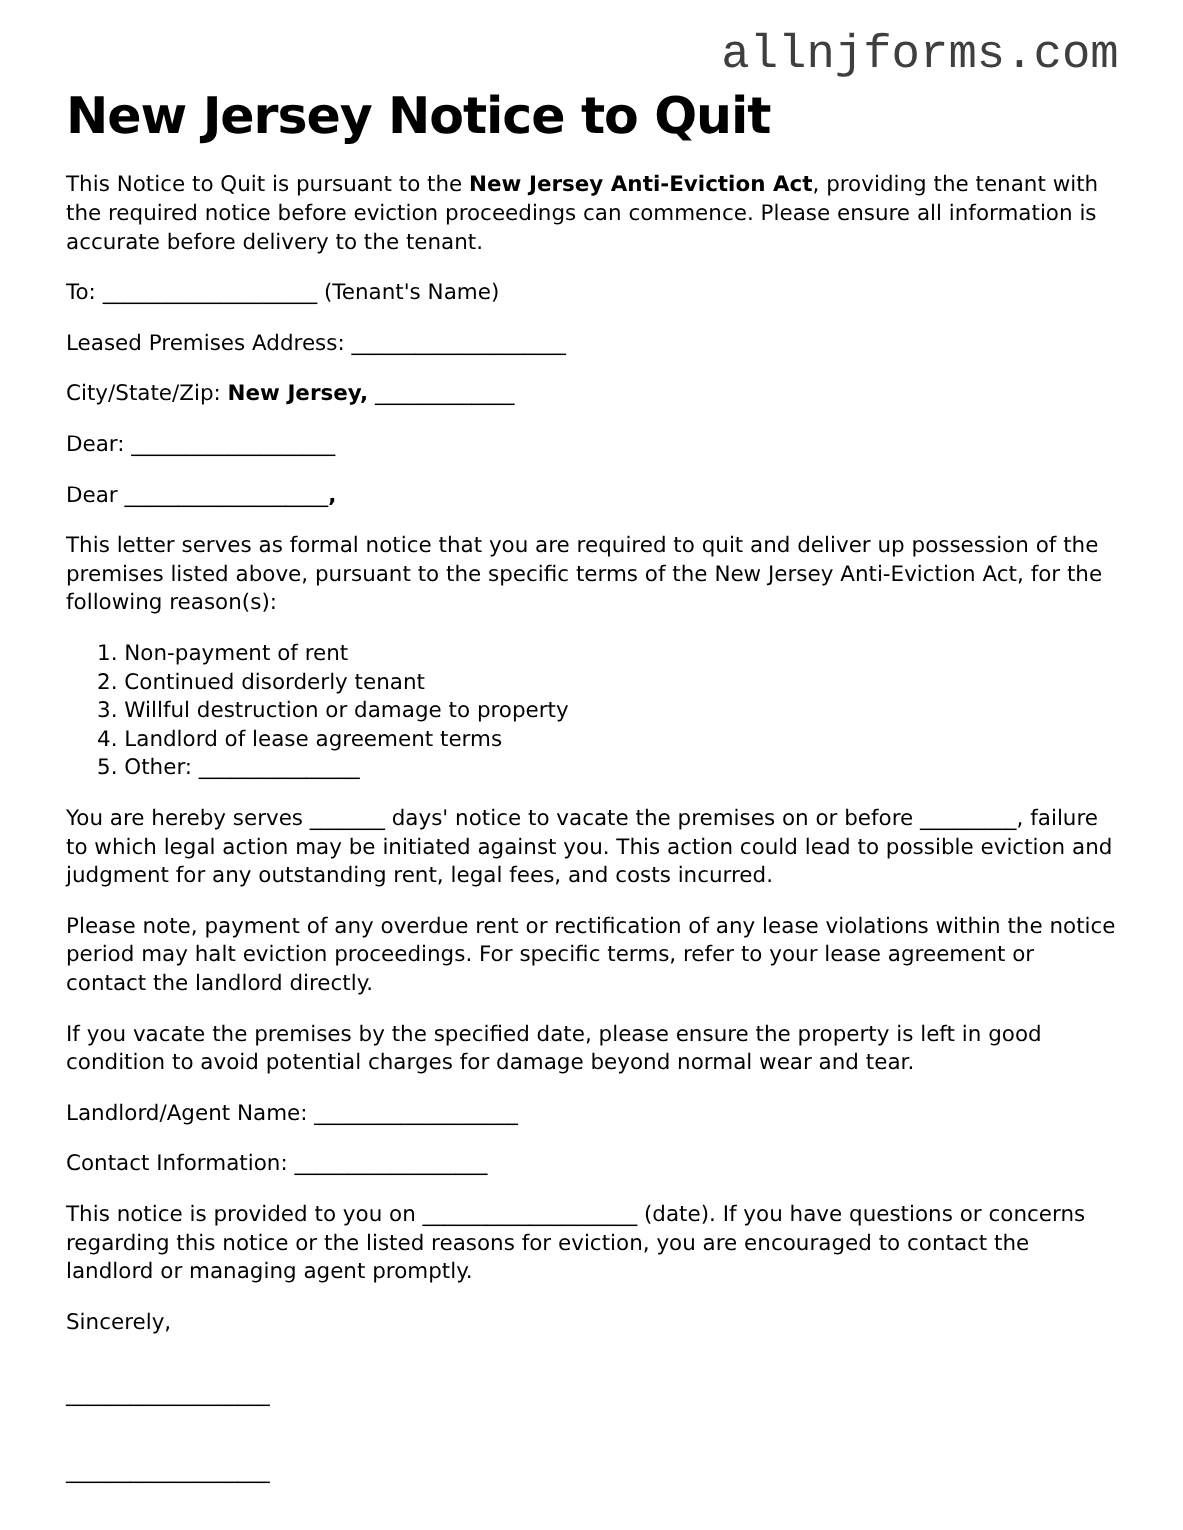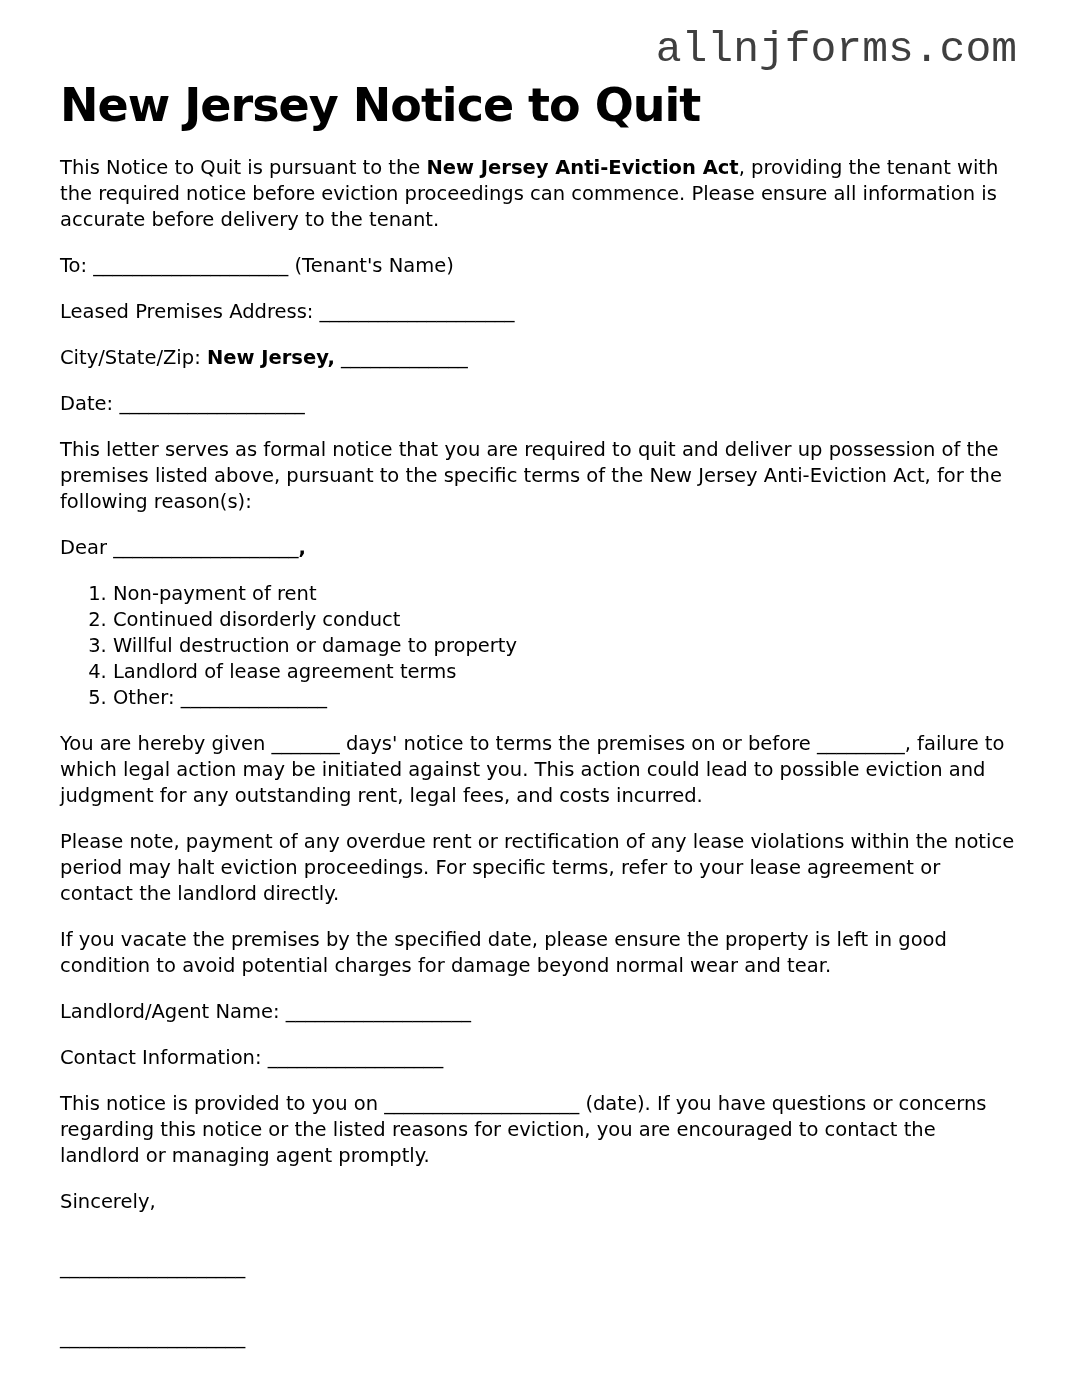--- a/index.html
+++ b/index.html
@@ -61,35 +61,35 @@
   <h1 class="title">New Jersey Notice to Quit</h1>
 
   <p class="para"><span>This Notice to Quit is pursuant to the </span><b>New Jersey Anti-Eviction Act</b><span>, providing the tenant with the required notice before eviction proceedings can commence. Please ensure all information is accurate before delivery to the tenant.</span></p>
 
   <p class="para">To: ____________________ (Tenant's Name)</p>
 
   <p class="para">Leased Premises Address: ____________________</p>
 
   <p class="para"><span>City/State/Zip: </span><b>New Jersey,</b><span> _____________</span></p>
 
-  <p class="para">Date: ___________________</p>
+  <p class="para">Dear: ___________________</p>
+
+  <p class="para"><span>Dear ___________________</span><b>,</b></p>
 
   <p class="para">This letter serves as formal notice that you are required to quit and deliver up possession of the premises listed above, pursuant to the specific terms of the New Jersey Anti-Eviction Act, for the following reason(s):</p>
 
-  <p class="para"><span>Dear ___________________</span><b>,</b></p>
-
   <ol class="reasons">
     <li>Non-payment of rent</li>
-    <li>Continued disorderly conduct</li>
+    <li>Continued disorderly tenant</li>
     <li>Willful destruction or damage to property</li>
     <li>Landlord of lease agreement terms</li>
     <li>Other: _______________</li>
   </ol>
 
-  <p class="para">You are hereby given _______ days' notice to terms the premises on or before _________, failure to which legal action may be initiated against you. This action could lead to possible eviction and judgment for any outstanding rent, legal fees, and costs incurred.</p>
+  <p class="para">You are hereby serves _______ days' notice to vacate the premises on or before _________, failure to which legal action may be initiated against you. This action could lead to possible eviction and judgment for any outstanding rent, legal fees, and costs incurred.</p>
 
   <p class="para">Please note, payment of any overdue rent or rectification of any lease violations within the notice period may halt eviction proceedings. For specific terms, refer to your lease agreement or contact the landlord directly.</p>
 
   <p class="para">If you vacate the premises by the specified date, please ensure the property is left in good condition to avoid potential charges for damage beyond normal wear and tear.</p>
 
   <p class="para">Landlord/Agent Name: ___________________</p>
 
   <p class="para">Contact Information: __________________</p>
 
   <p class="para">This notice is provided to you on ____________________ (date). If you have questions or concerns regarding this notice or the listed reasons for eviction, you are encouraged to contact the landlord or managing agent promptly.</p>

